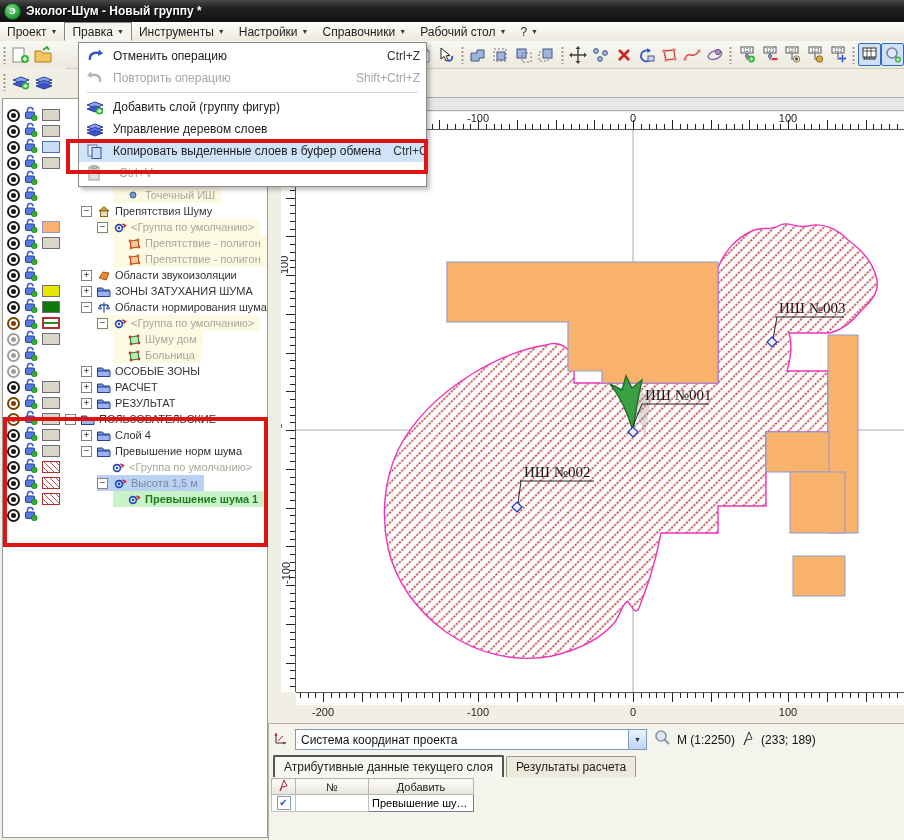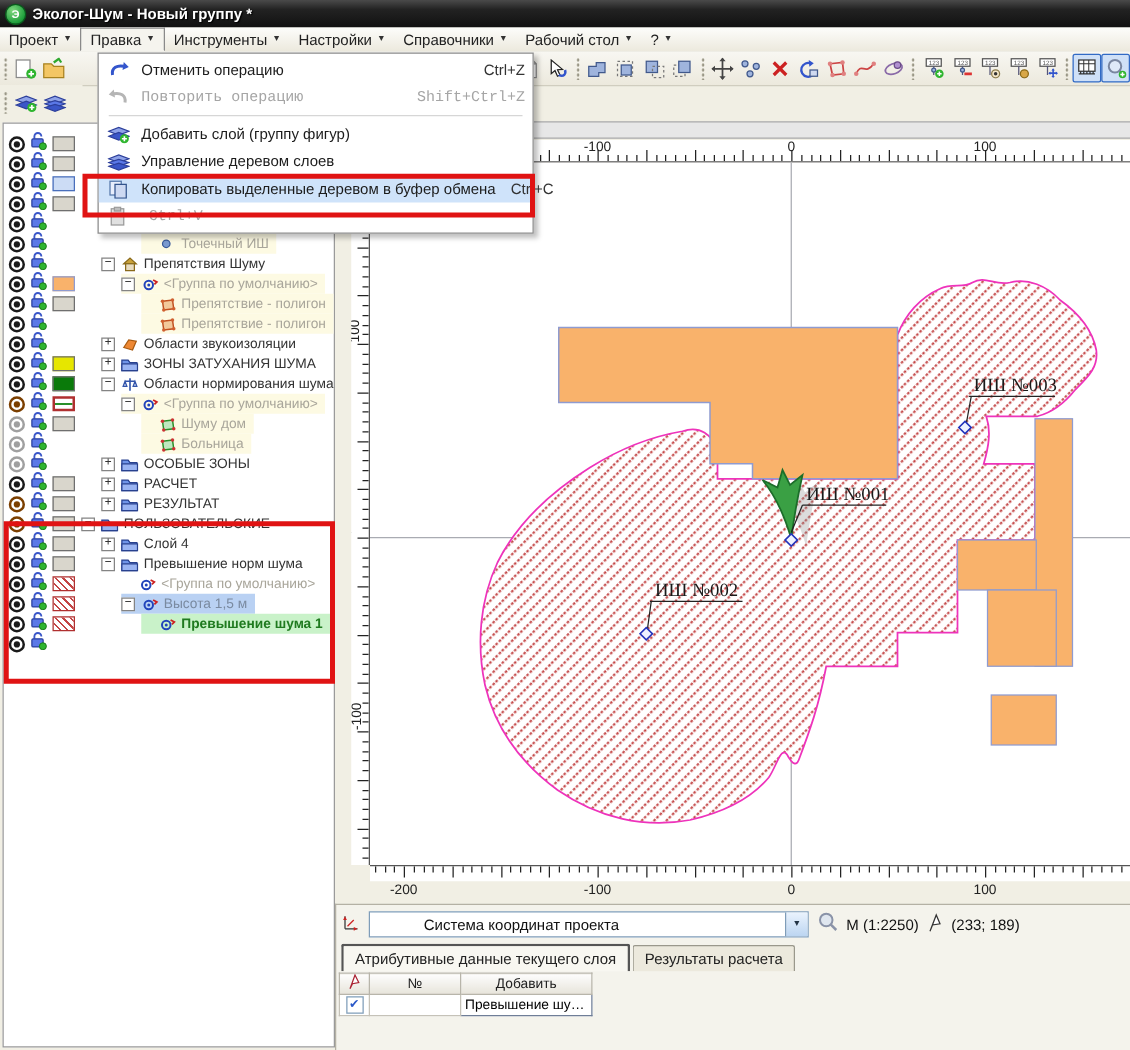--- a/index.html
+++ b/index.html
@@ -61,30 +61,30 @@
   .axlab{position:absolute;font-size:11px;color:#222;transform:translateX(-50%);}
   .axlab-left{position:absolute;font-size:11px;color:#222;transform:rotate(-90deg) translateX(50%);transform-origin:center;}
   #mapsvg{left:296px;top:130px;}
   
   #editmenu{left:78px;top:42px;width:347px;background:#fff;border:1px solid #8a8a8a;
     box-shadow:3px 3px 4px rgba(0,0,0,.25);z-index:50;font-size:12px;color:#1c1c1c;padding:2px 0;}
   .menuitem{height:22px;display:flex;align-items:center;padding:0 6px 0 4px;}
   .menuitem .micon{width:24px;height:18px;display:flex;align-items:center;justify-content:center;flex:none;}
   .menuitem .mlabel{flex:1;margin-left:6px;white-space:nowrap;}
   .menuitem .mshort{margin-left:12px;color:#333;}
-  .menuitem.disabled .mlabel,.menuitem.disabled .mshort{color:#a5a5a5;font-family:Liberation Mono, monospace;}
+  .menuitem.disabled .mlabel,.menuitem.disabled .mshort{color:#a5a5a5;}
   .menuitem.selected{background:#cfe3fa;}
   .menusep{height:1px;background:#d6d6d6;margin:3px 8px;}
   
   .redbox{border:4px solid #e01313;z-index:60;pointer-events:none;}
   
   #bottompanel{left:268px;top:723px;width:636px;height:117px;background:#f4f3ec;
     border-top:1px solid #b4b1a4;border-left:1px solid #b4b1a4;box-sizing:border-box;}
   #statusrow{position:absolute;left:4px;top:4px;height:23px;display:flex;align-items:center;gap:6px;font-size:12px;color:#111;}
-  #coordbox{width:352px;height:21px;border:1px solid #7f9db9;background:#fff;display:flex;align-items:center;box-sizing:border-box;padding-left:38px;}
+  #coordbox{width:352px;height:21px;border:1px solid #7f9db9;background:#fff;display:flex;align-items:center;box-sizing:border-box;}
   #coordbox .cval{flex:1;padding-left:5px;font-size:12px;}
   #coordbox .cbtn{width:17px;height:19px;background:linear-gradient(#eaf3fd,#bcd5f1);
     border-left:1px solid #7f9db9;display:flex;align-items:center;justify-content:center;font-size:7px;color:#234;}
   #tabsrow{position:absolute;left:4px;top:31px;height:22px;display:flex;align-items:flex-end;gap:2px;font-size:12px;}
   .tab{padding:3px 9px 3px 9px;border:1px solid #9a988c;border-bottom:none;background:#ece9dd;color:#222;
        border-radius:2px 2px 0 0;}
   .tab.active{background:#f8f7f1;border:2px solid #555;border-bottom:none;font-size:12px;}
   #tablewrap{position:absolute;left:2px;top:54px;}
   table.grid{border-collapse:collapse;font-size:11px;background:#fff;}
   table.grid th{background:linear-gradient(#fdfdfd,#e7e4da);border:1px solid #b8b5aa;
@@ -1200,21 +1200,21 @@
       <span class="mlabel">Управление деревом слоев</span>
       <span class="mshort"></span>
     </div>
     <div class="menuitem selected">
       <span class="micon">
         <svg width="18" height="16" viewBox="0 0 18 16">
           <rect x="2" y="2" width="9" height="11" fill="#e8eefc" stroke="#5577aa"></rect>
           <rect x="6" y="4.5" width="9" height="11" fill="#cdd9f2" stroke="#33548c"></rect>
         </svg>
       </span>
-      <span class="mlabel">Копировать выделенные деревом в буфер обмена</span>
+      <span class="mlabel">Копировать выделенные слоев в буфер обмена</span>
       <span class="mshort">Ctrl+C</span>
     </div>
     <div class="menuitem disabled">
       <span class="micon">
         <svg width="18" height="16" viewBox="0 0 18 16">
           <rect x="3" y="2" width="10" height="13" fill="#e0e0e0" stroke="#9a9a9a"></rect>
           <rect x="5.5" y="0.8" width="5" height="3" fill="#bdbdbd" stroke="#9a9a9a"></rect>
         </svg>
       </span>
       <span class="mshort">Ctrl+V</span>

